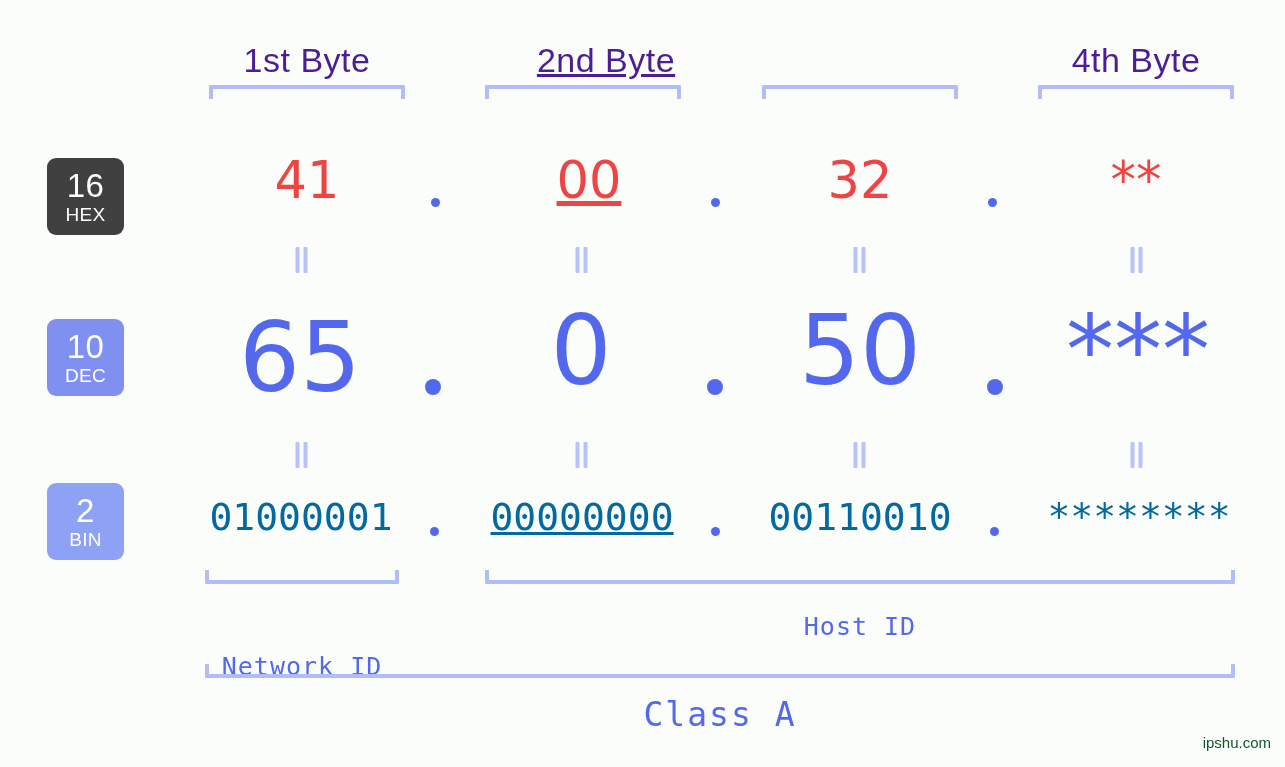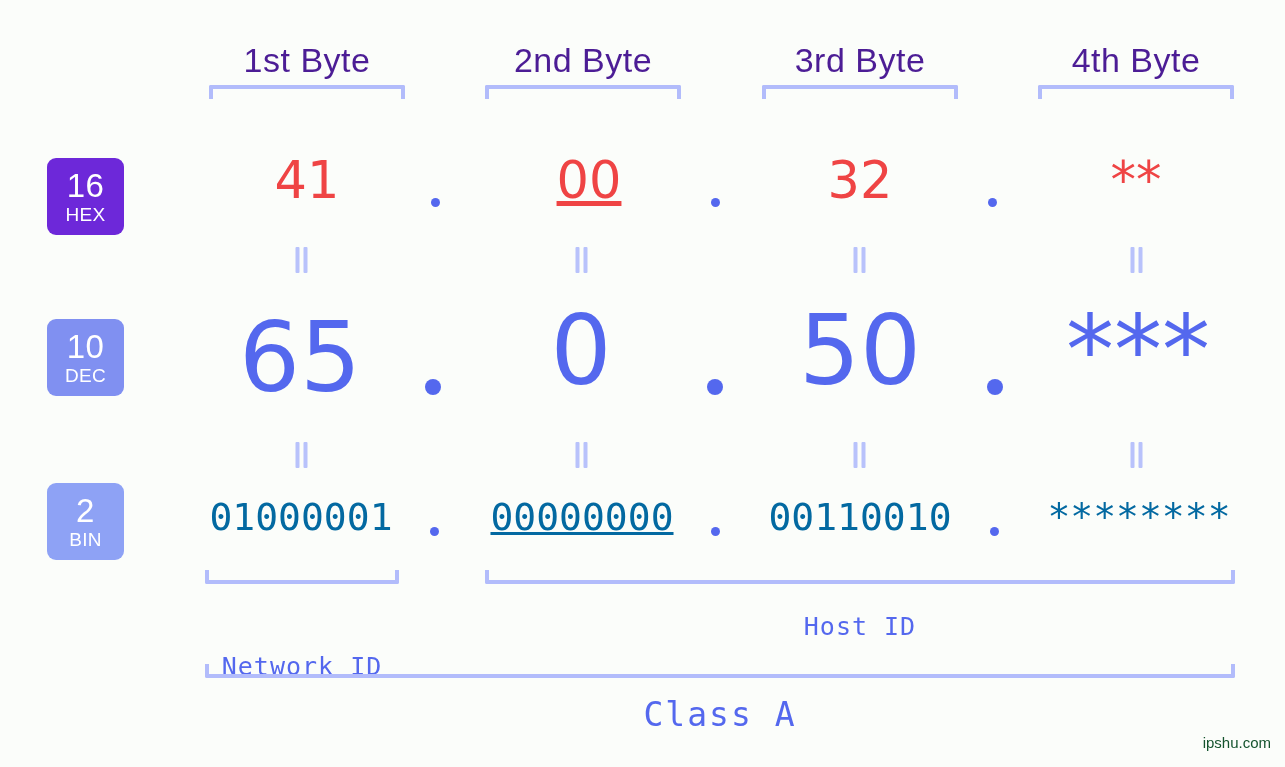--- a/index.html
+++ b/index.html
@@ -71,21 +71,21 @@
     font-size: 33px;
     font-weight: 400;
     letter-spacing: 0.5px;
   }
   .badge .abbr {
     font-size: 19px;
     font-weight: 400;
     margin-top: 3px;
     letter-spacing: 0.3px;
   }
-  .badge-hex { top: 158px; background: #6d28d9; }
+  .badge-hex { top: 158px; background: #404040; }
   .badge-dec { top: 319px; background: #8090f1; }
   .badge-bin { top: 483px; background: #8ea2f5; }
 
   
   .cell {
     position: absolute;
     text-align: center;
     white-space: nowrap;
     line-height: 1;
   }
@@ -170,22 +170,21 @@
     color: #14532d;
     letter-spacing: 0px;
   }
 </style>
 </head>
 <body>
 
 <div id="stage">
 
   <div class="byte-label" style="left:209px;width:196px;">1st Byte</div>
-  <div class="byte-label" style="left:485px;width:196px;">2nd Byte</div>
-  <div class="byte-label" style="left:762px;width:196px;">3rd Byte</div>
+  <div class="byte-label" style="left:508px;width:196px;text-decoration:underline;">2nd Byte</div>
   <div class="byte-label" style="left:1038px;width:196px;">4th Byte</div>
 
   <div class="bracket-down" style="left:209px;top:85px;width:196px;"></div>
   <div class="bracket-down" style="left:485px;top:85px;width:196px;"></div>
   <div class="bracket-down" style="left:762px;top:85px;width:196px;"></div>
   <div class="bracket-down" style="left:1038px;top:85px;width:196px;"></div>
 
   <div class="badge badge-hex">
     <div class="num">16</div>
     <div class="abbr">HEX</div>

